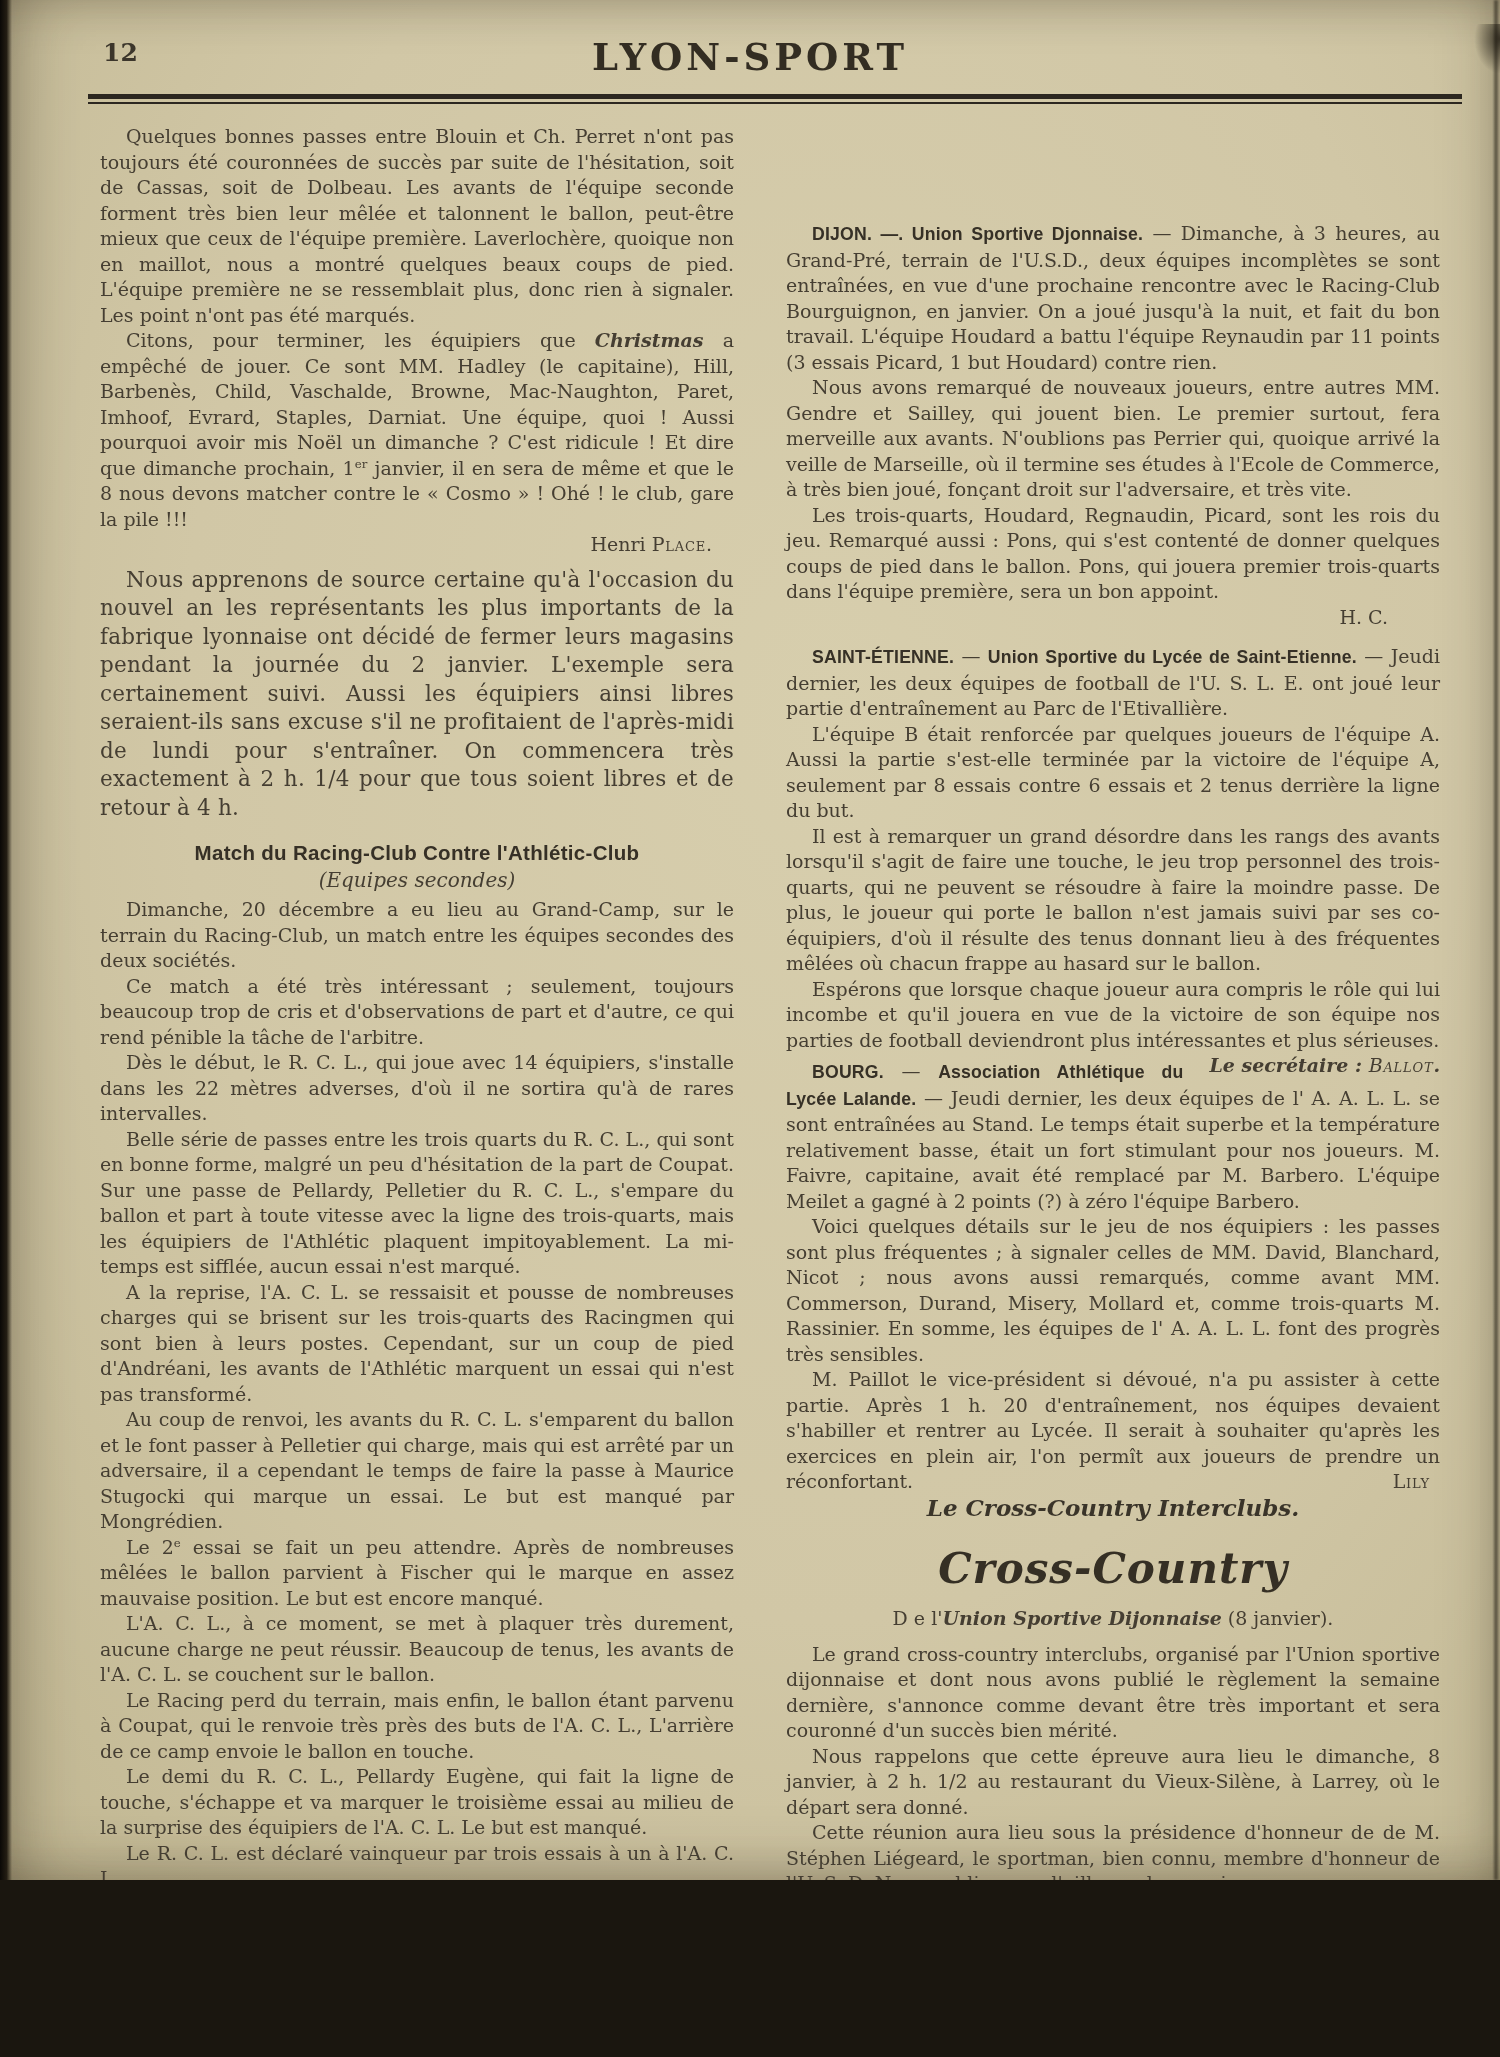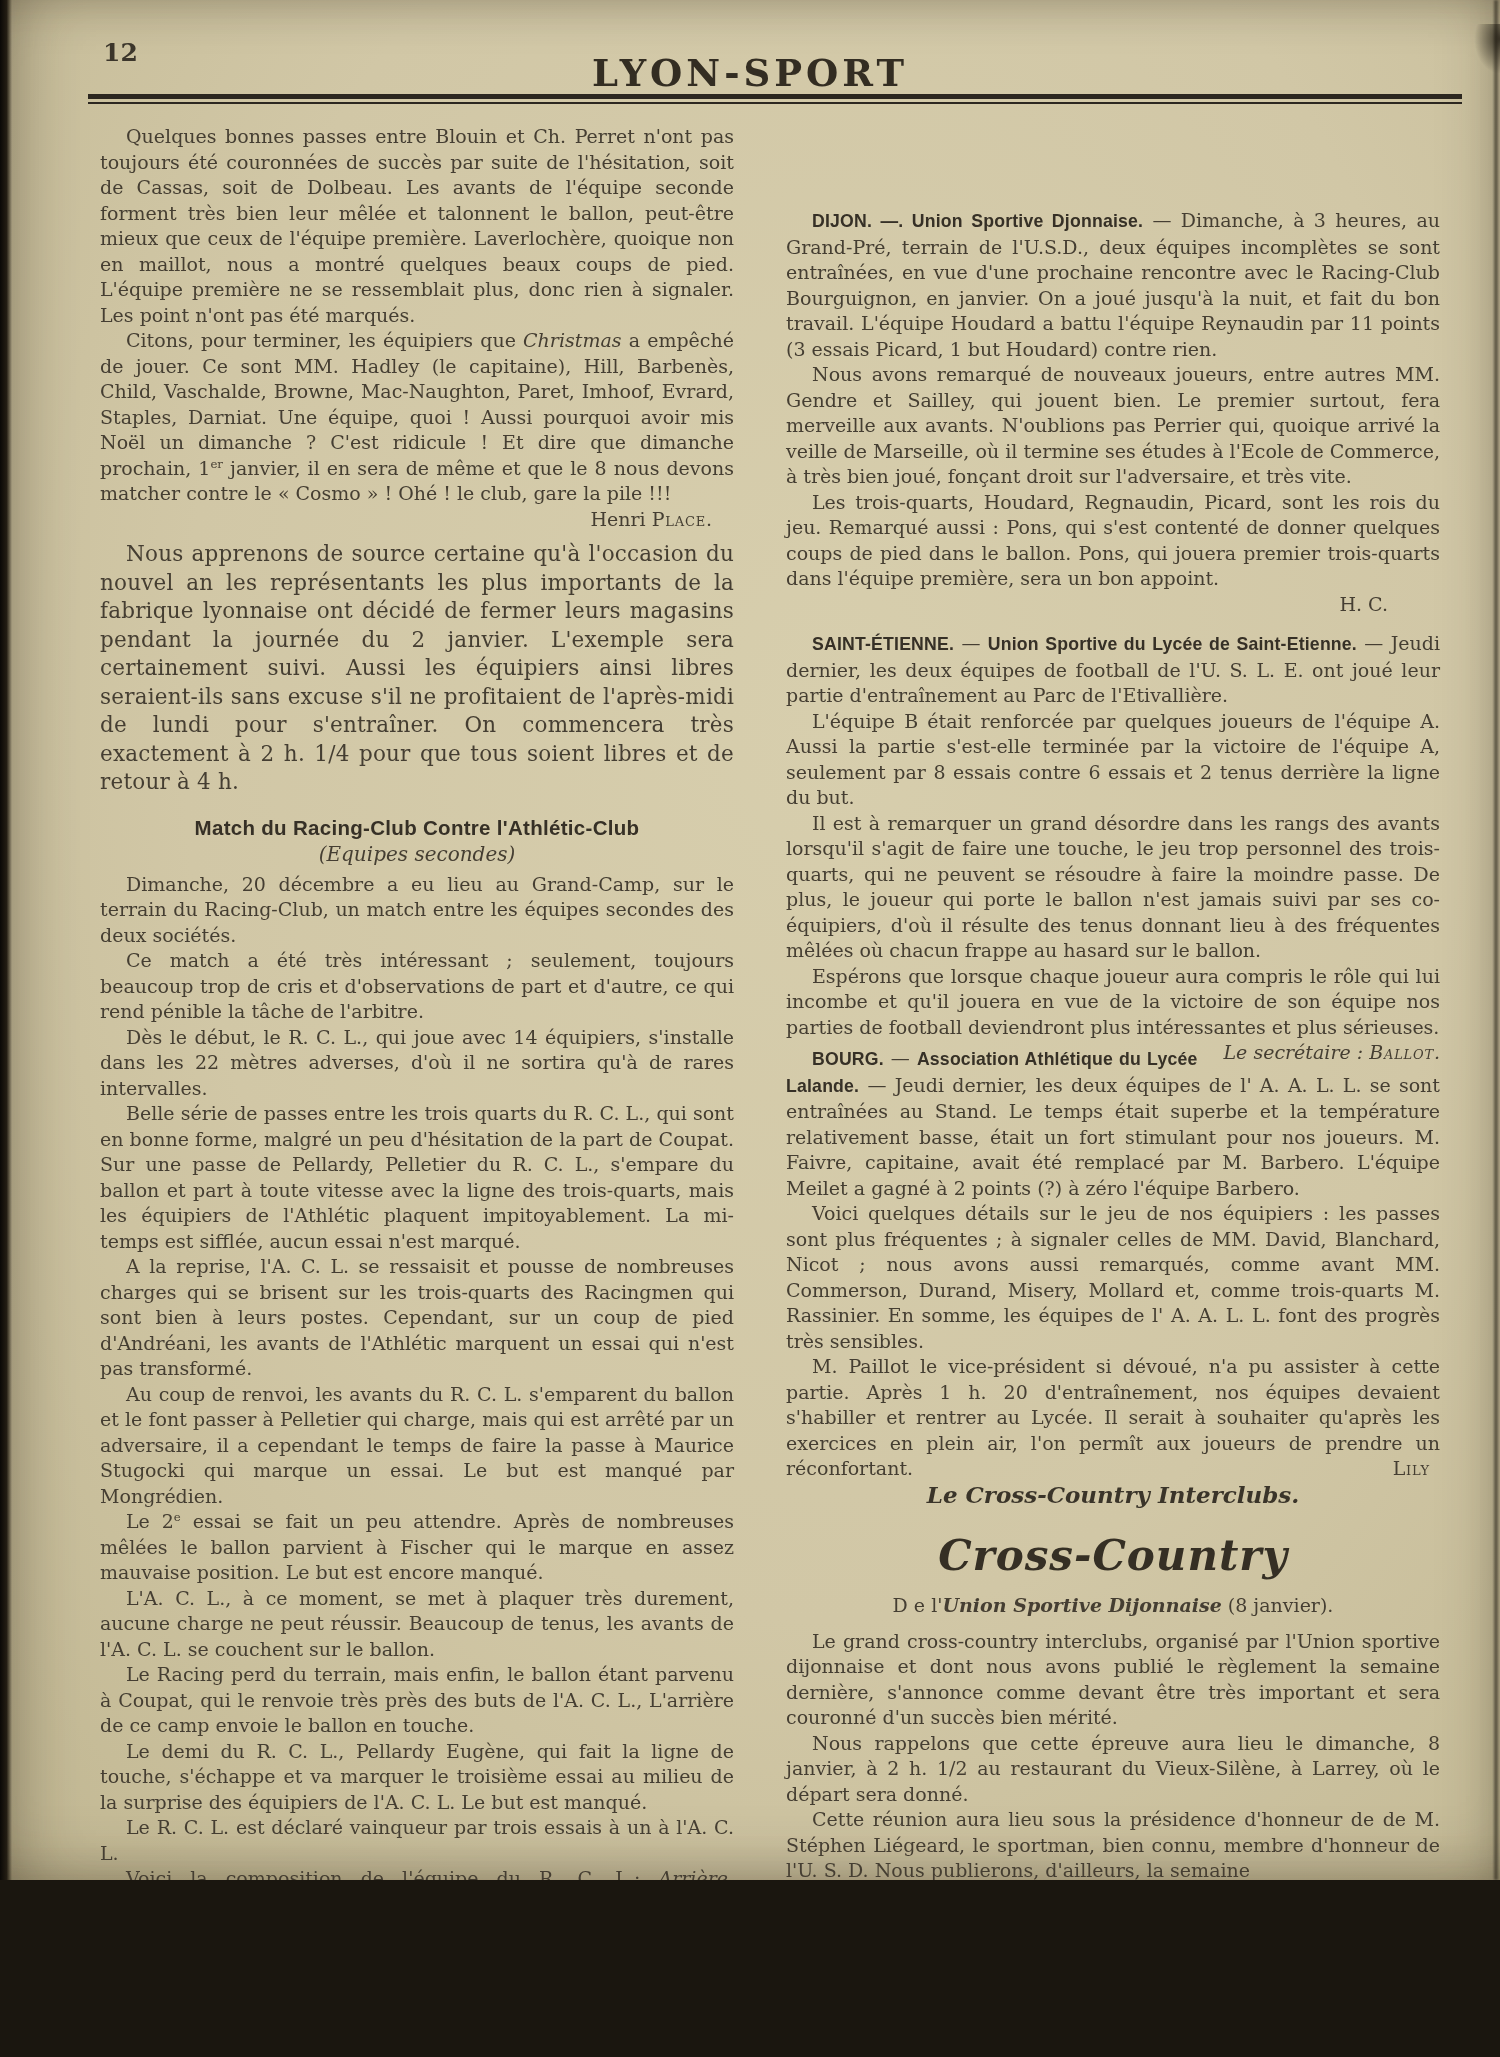--- a/index.html
+++ b/index.html
@@ -18,21 +18,21 @@
   }
   .edge-left{position:absolute;left:0;top:0;width:12px;height:100%;
     background:linear-gradient(90deg,#0a0806 0%,#231d13 55%,rgba(35,29,19,0) 100%);}
   .edge-right{position:absolute;right:2px;top:0;width:4px;height:100%;
     background:rgba(24,19,11,.5);filter:blur(1px);}
   .corner-smudge{position:absolute;right:0;top:24px;width:26px;height:50px;
     background:radial-gradient(ellipse at 100% 30%, rgba(20,16,9,.75), rgba(20,16,9,0) 70%);}
 
   header{position:relative;height:54px;padding-top:34px;}
   .pagenum{position:absolute;left:103px;top:38px;font-size:25px;font-weight:bold;color:#3c362b;}
-  .masthead{margin:16px;text-align:center;font-size:37px;line-height:46px;font-weight:bold;
+  .masthead{margin:0;text-align:center;font-size:37px;line-height:46px;font-weight:bold;
     letter-spacing:4px;color:#332d22;}
 
   .rule{margin:6px 38px 0 88px;border-top:5px solid #2c2720;border-bottom:2px solid #2c2720;height:3px;}
 
   .columns{display:flex;align-items:center;padding:20px 60px 0 100px;}
   .col{font-size:19px;line-height:25.5px;text-align:justify;}
   .col-left{width:634px;flex:none;}
   .col-right{flex:1;min-width:0;}
   .divider{flex:none;width:2px;margin:0 26px 0 24px;background:#453f31;
     box-shadow:0 0 2px rgba(40,34,22,.6);}
@@ -45,21 +45,21 @@
     text-align:center;text-indent:0;letter-spacing:.3px;color:#363026;margin:18px 0 2px;}
   .blk-hi{font-style:italic;text-align:center;text-indent:0;font-size:20px;margin:0 0 4px;}
   .blk-title{font-weight:bold;font-style:italic;font-size:42px;line-height:50px;
     text-align:center;text-indent:0;letter-spacing:1px;color:#352f24;margin:24px 0 12px;}
   .blk-titlesub{font-weight:bold;font-style:italic;font-size:23px;text-align:center;
     text-indent:0;margin:0 0 10px;color:#3a3429;}
   .blk-center{text-align:center;text-indent:0;font-size:19px;margin:0 0 10px;}
 
   .s-n{}
   .s-b{font-family:"Liberation Sans",sans-serif;font-weight:700;font-size:.93em;letter-spacing:.2px;color:#363026;}
-  .s-i{font-style:italic;}
+  .s-i{font-style:italic;font-weight:bold;}
   .s-bi{font-weight:bold;font-style:italic;}
   .s-sc{font-variant:small-caps;letter-spacing:.8px;}
   .s-isc{font-style:italic;font-variant:small-caps;letter-spacing:.8px;}
   .s-sup{vertical-align:super;font-size:.62em;line-height:0;}
   .sig{float:right;}
 </style>
 </head>
 <body>
 
 <div class="page">

